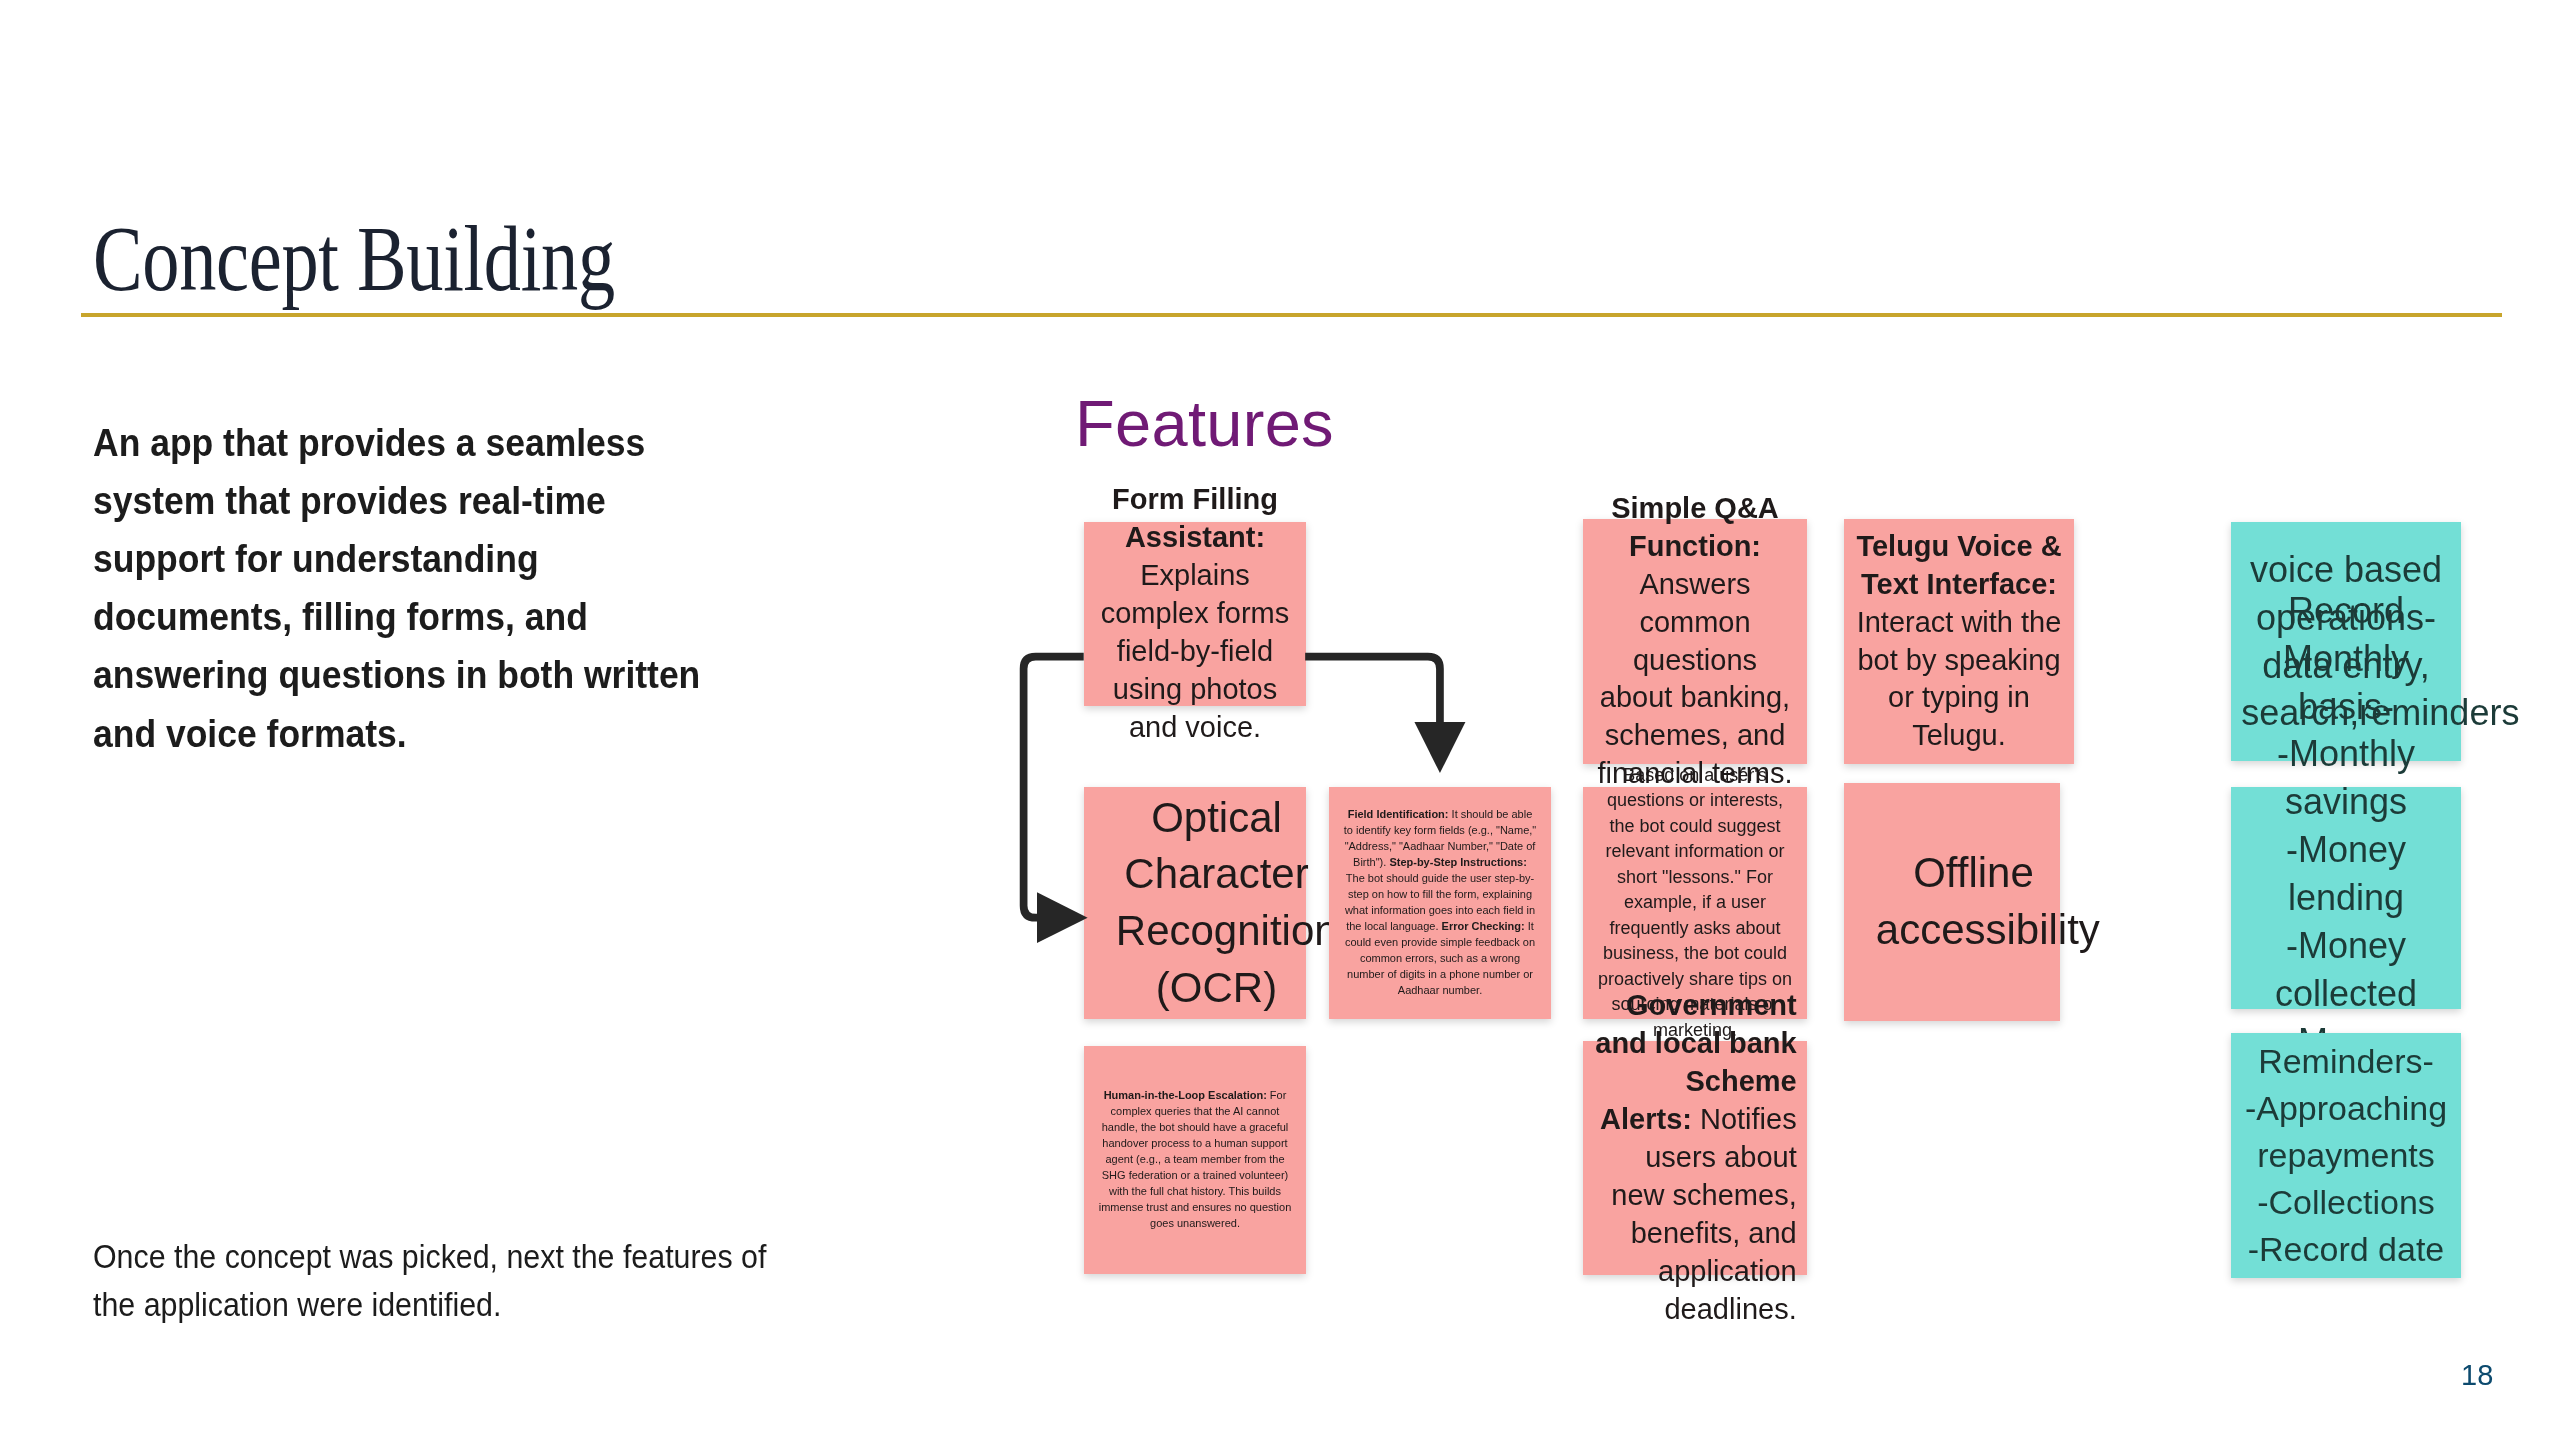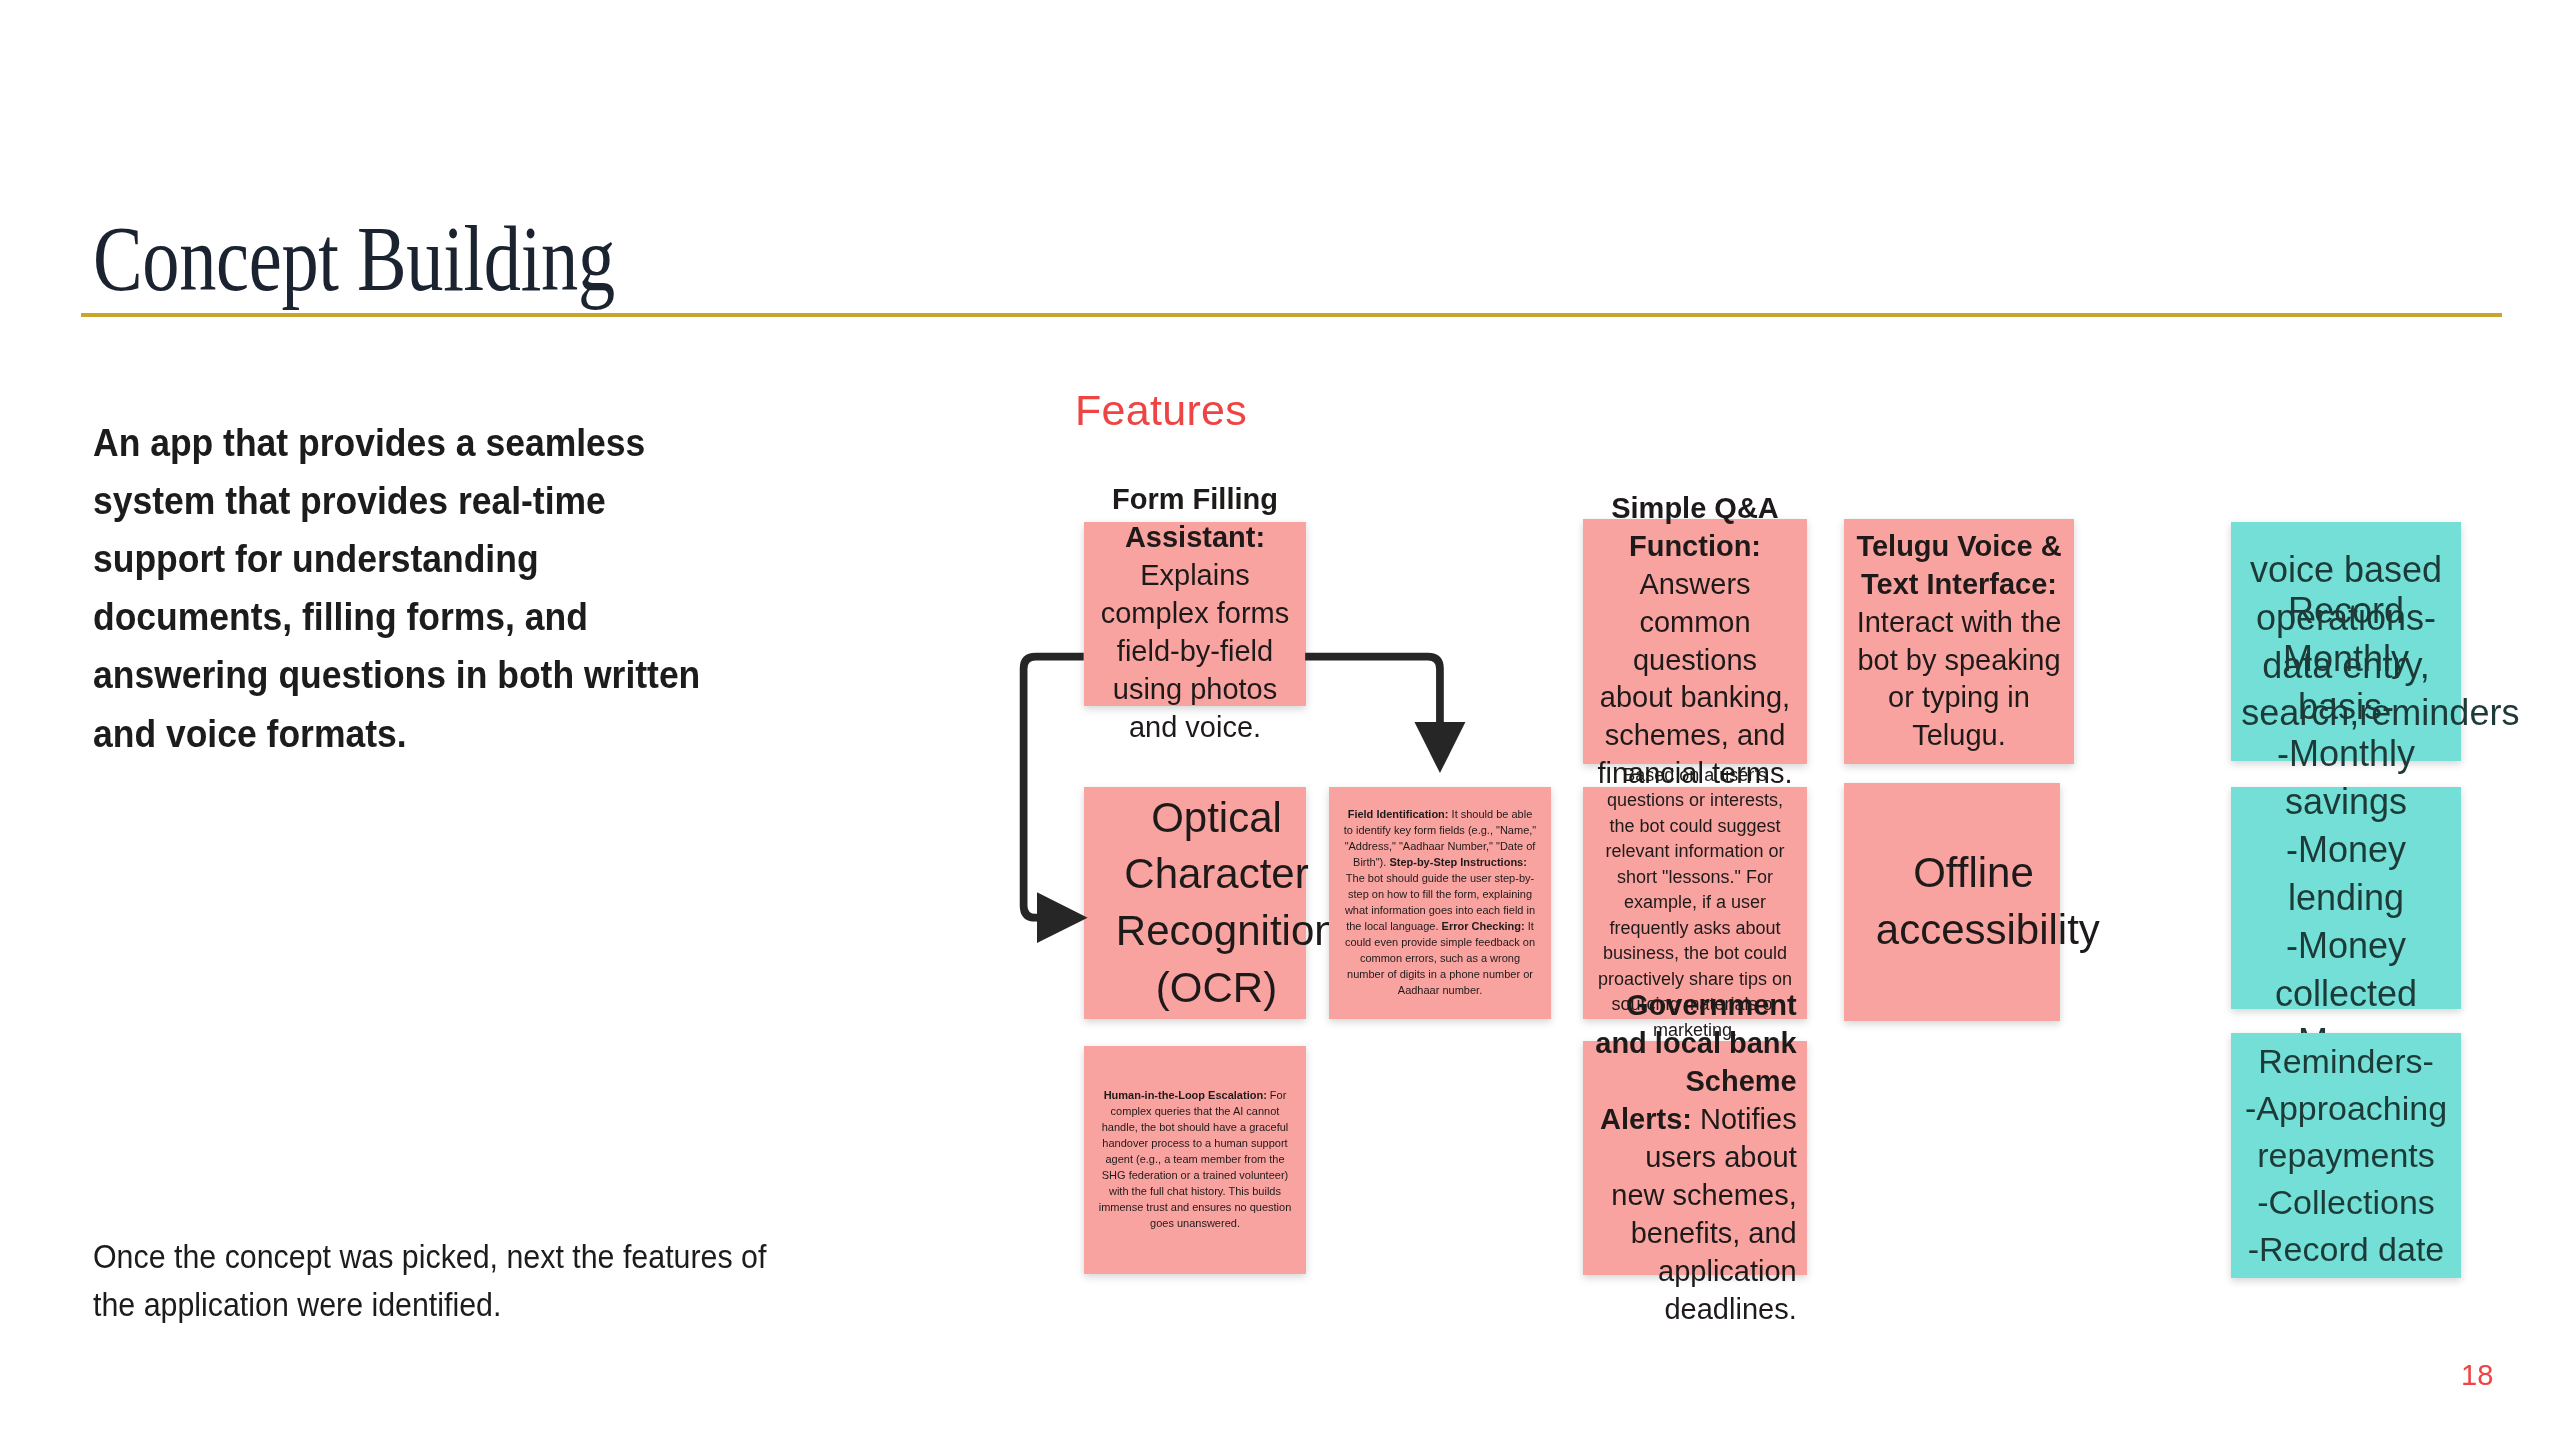--- a/index.html
+++ b/index.html
@@ -67,23 +67,23 @@
     color: #1c1c1c;
     transform: scaleX(0.92);
     transform-origin: left top;
   }
 
   
   #features-heading {
     position: absolute;
     left: 1075px;
     top: 386px;
-    font-size: 43px;
+    font-size: 65px;
     font-weight: 400;
-    color: #ef4444;
+    color: #701a75;
     letter-spacing: 0.3px;
   }
 
   #board {
     position: absolute;
     left: 0;
     top: 0;
     width: 2576px;
     height: 1449px;
   }
@@ -120,21 +120,21 @@
     width: 2576px; height: 1449px;
     pointer-events: none;
   }
 
   
   #page-number {
     position: absolute;
     left: 2461px;
     top: 1359px;
     font-size: 29px;
-    color: #ef4444;
+    color: #0c4a6e;
   }
 </style>
 </head>
 <body>
 
 <h1 id="slide-title">Concept Building</h1>
 <div id="title-rule"></div>
 
 <p id="lead-paragraph">An app that provides a seamless system that provides real-time support for understanding documents, filling forms, and answering questions in both written and voice formats.</p>
 <p id="closing-paragraph">Once the concept was picked, next the features of the application were identified.</p>

